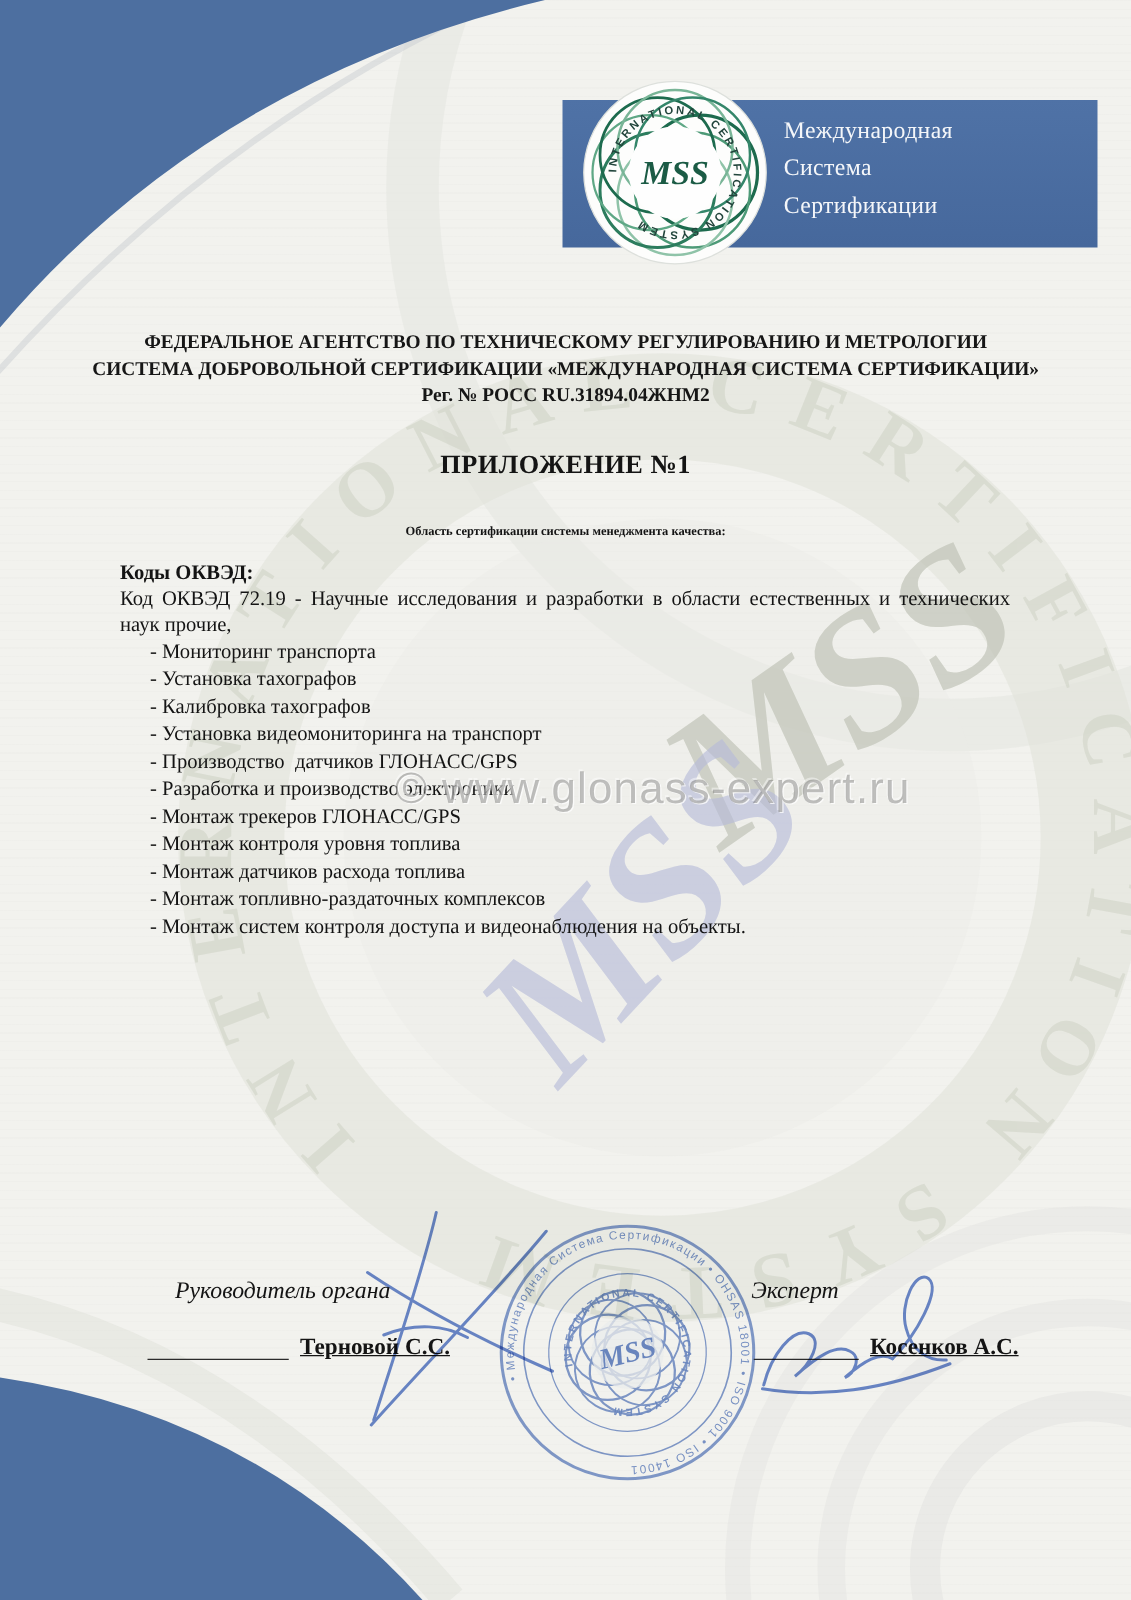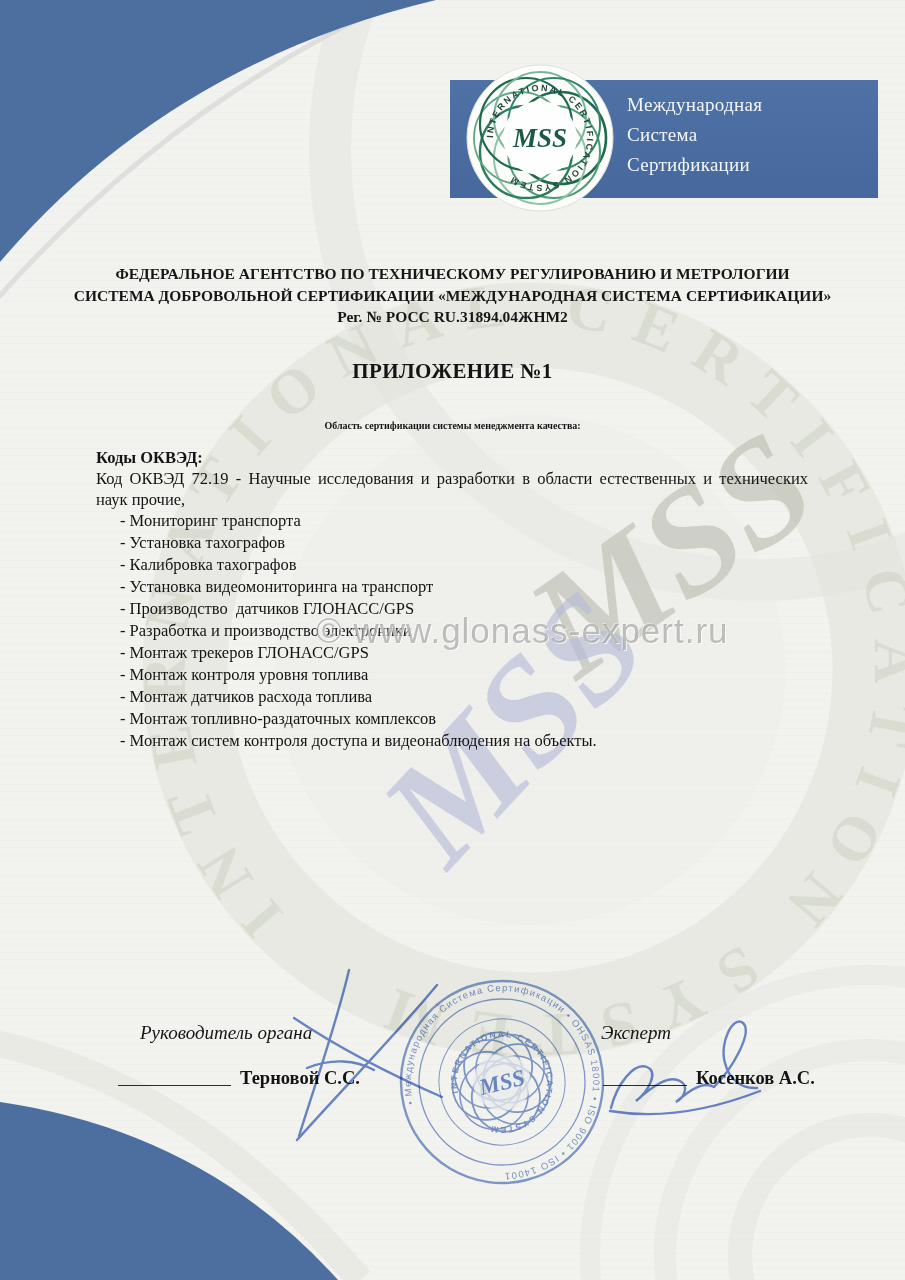--- a/index.html
+++ b/index.html
@@ -29,21 +29,21 @@
   
   .bodytext{left:96px;top:447px;width:712px;font-size:16.5px;line-height:21px;}
   .bodytext .bold{font-weight:bold;}
   .okved-line1{text-align:justify;text-align-last:justify;}
   .other-heading{margin-top:17px;}
   .activity{line-height:22px;white-space:pre-wrap;margin-left:24px;}
   
   .sig-role{font-weight:normal;font-style:italic;font-size:19px;}
   .sig-left-role{left:140px;top:1022px;}
   .sig-right-role{left:601px;top:1022px;}
-  .sig-row{display:flex;align-items:flex-start;}
+  .sig-row{display:flex;align-items:flex-end;text-decoration:underline;}
   .sig-row-left{left:118px;top:1068px;}
   .sig-row-right{left:603px;top:1068px;}
   .sig-line{display:inline-block;height:17px;border-bottom:1.6px solid #2b2b2b;}
   .sig-line-left{width:113px;}
   .sig-line-right{width:84px;}
   .sig-name{font-weight:bold;font-size:18.5px;margin-left:9px;line-height:20px;}
   
   .stamp{left:399px;top:979px;width:206px;height:206px;transform:rotate(-14deg);opacity:.85;mix-blend-mode:multiply;}
   .ink{left:0;top:0;width:905px;height:1280px;pointer-events:none;mix-blend-mode:multiply;}
   

